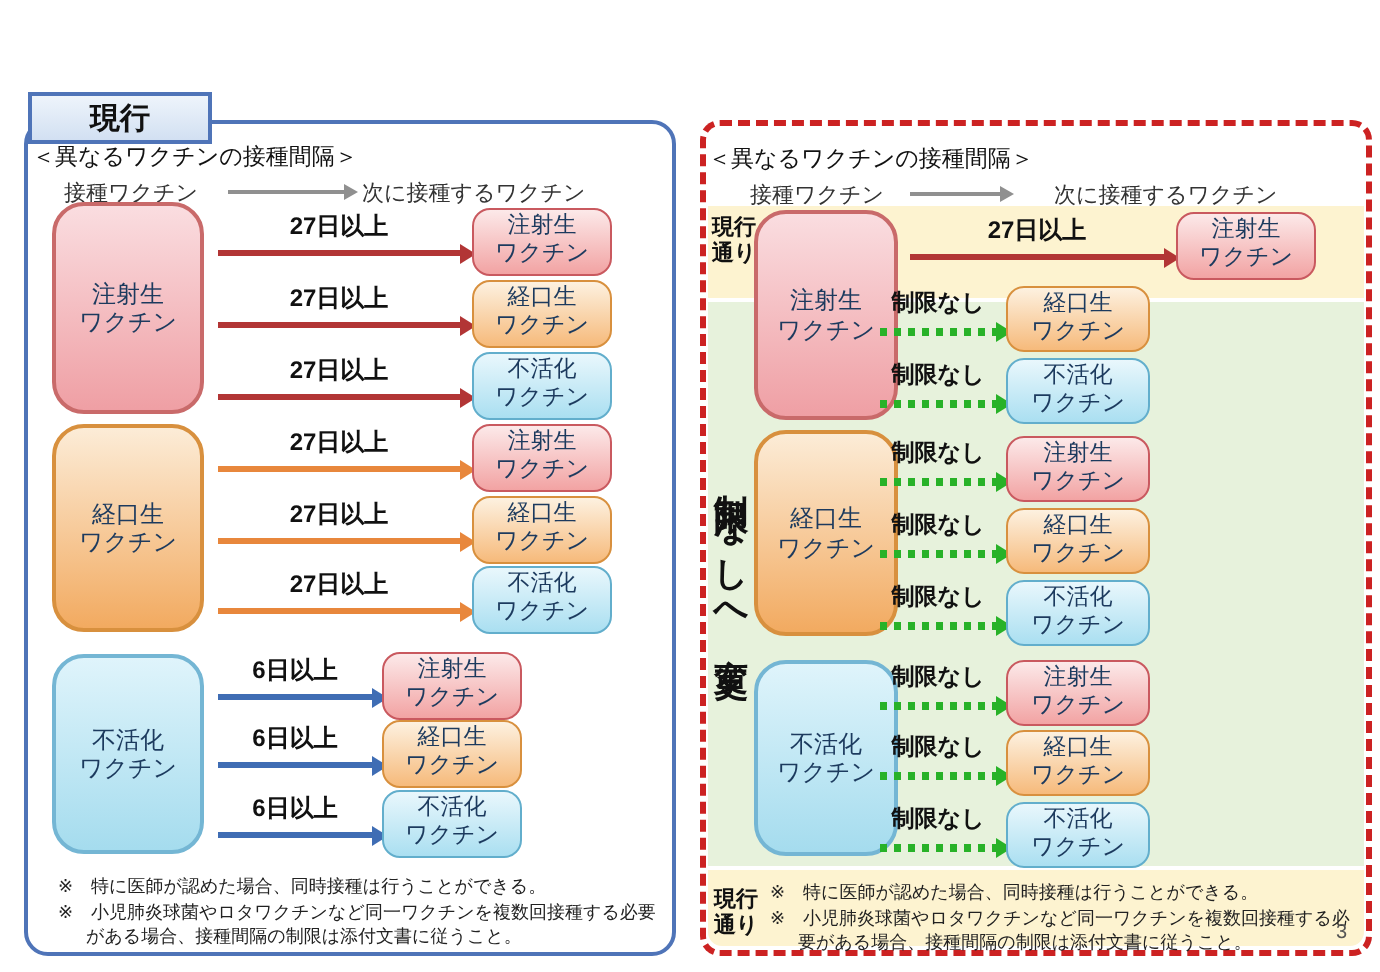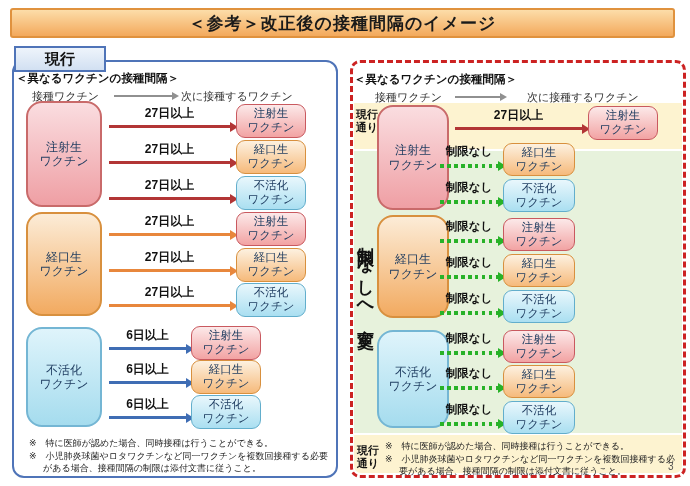--- a/index.html
+++ b/index.html
@@ -21,21 +21,21 @@
     position:absolute;top:46px;width:92px;height:26px;z-index:6;
     display:flex;align-items:center;justify-content:center;
     font-weight:bold;font-size:15px;color:#111;box-sizing:border-box;
   }
   .tab-blue{left:14px;background:linear-gradient(#eef4fb,#d2e0f2);border:2px solid #4f74b8;}
   .tab-red{left:352px;background:linear-gradient(#f5c6c8,#eda9ac);border:2.5px solid #a83c3c;}
   
   .panel{position:absolute;top:60px;background:#fff;box-sizing:border-box;}
   .panel-left{left:12px;width:326px;height:418px;border:2.5px solid #4f74b8;border-radius:12px;}
   .panel-right{left:350px;width:336px;height:418px;border:3px dashed #cc2222;border-radius:10px;}
-  .sec-head{position:absolute;font-weight:bold;font-size:11.5px;color:#111;}
+  .sec-head{position:absolute;font-weight:normal;font-size:11.5px;color:#111;}
   .collabel{position:absolute;font-size:11px;color:#333;}
   .hdr-arrow{position:absolute;height:1.5px;background:#909090;}
   .hdr-arrow::after{content:"";position:absolute;right:-7px;top:50%;transform:translateY(-50%);
     border-top:4px solid transparent;border-bottom:4px solid transparent;border-left:7px solid #909090;}
   
   .band{position:absolute;left:1px;right:1px;}
   .band.yellow{background:#fdf3d0;}
   .band.green{background:#e7f2dc;}
   .band.bottom{border-radius:0 0 7px 7px;}
   .bandlabel{position:absolute;font-weight:bold;font-size:11px;line-height:1.2;
@@ -65,23 +65,20 @@
   
   .notes{position:absolute;font-size:9px;color:#222;line-height:1.4;}
   .note{padding-left:14px;text-indent:-14px;}
   .pagenum{position:absolute;left:668px;top:461px;font-size:10px;color:#555;}
 </style>
 </head>
 <body>
 
 <div class="page">
 
-  <div class="banner">
-    <span>＜参考＞改正後の接種間隔のイメージ</span>
-  </div>
 
   <div class="tab tab-blue">
     <span>現行</span>
   </div>
 
   <div class="panel panel-left">
     <div class="sec-head" style="left:2px;top:9px">＜異なるワクチンの接種間隔＞</div>
     <span class="collabel" style="left:18px;top:27px">接種ワクチン</span>
     <span class="hdr-arrow" style="left:100px;top:33px;width:58px"></span>
     <span class="collabel" style="left:167px;top:27px">次に接種するワクチン</span>

